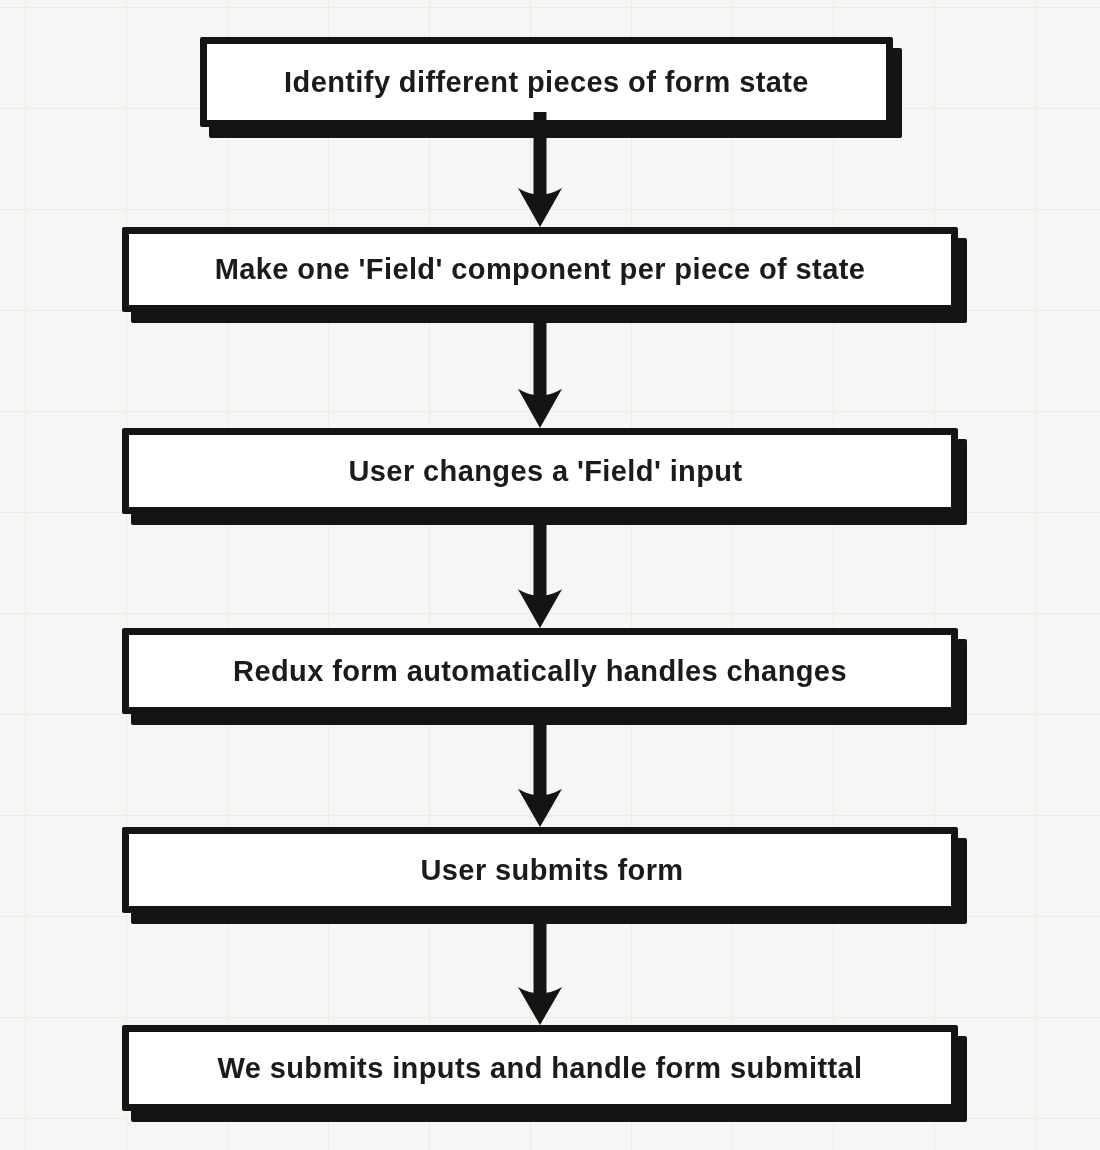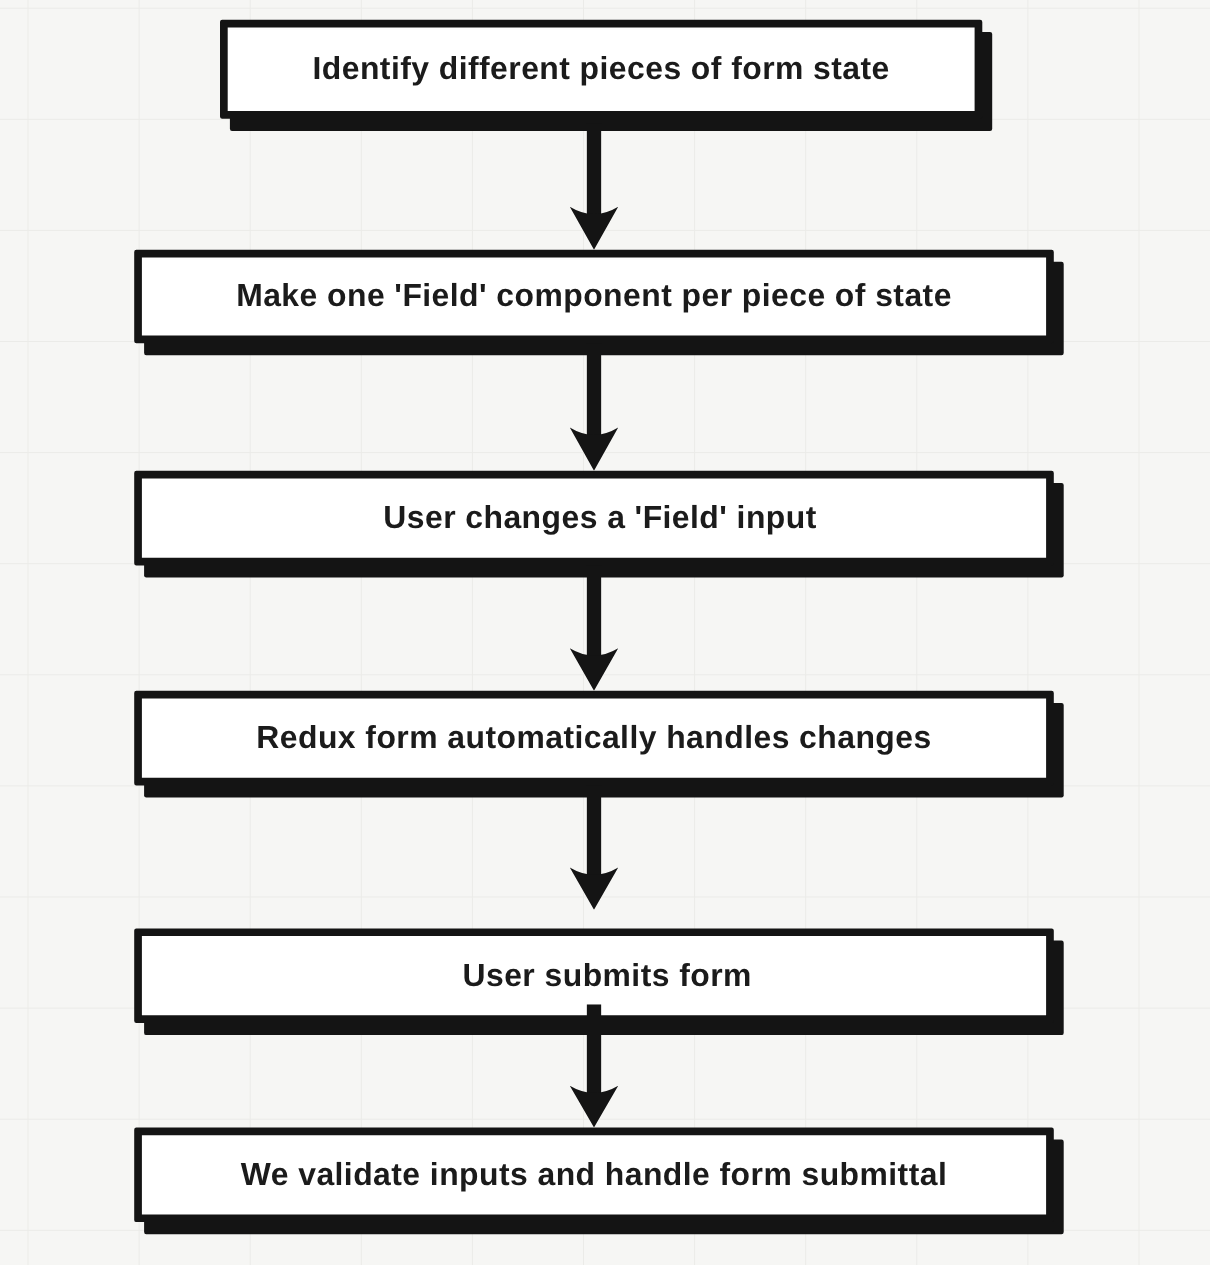--- a/index.html
+++ b/index.html
@@ -32,25 +32,25 @@
     align-items: center;
     justify-content: center;
     text-align: center;
     font-size: 29px;
     font-weight: bold;
     letter-spacing: 0.4px;
     color: #1b1b1b;
   }
 
   
-  .box-0 { left: 200px; top: 18px;   width: 693px; height: 90px; }
+  .box-0 { left: 200px; top: 37px;   width: 693px; height: 90px; }
   .box-1 { left: 122px; top: 227px;  width: 836px; height: 85px; text-align: right; }
   .box-2 { left: 122px; top: 428px;  width: 836px; height: 86px; padding-left: 11px; }
   .box-3 { left: 122px; top: 628px;  width: 836px; height: 86px; text-align: center; }
-  .box-4 { left: 122px; top: 844px;  width: 836px; height: 86px; padding-left: 24px; }
+  .box-4 { left: 122px; top: 827px;  width: 836px; height: 86px; padding-left: 24px; }
   .box-5 { left: 122px; top: 1025px; width: 836px; height: 86px; }
 
   .flow-arrow {
     position: absolute;
     left: 510px;
     width: 60px;
     display: block;
   }
   .arrow-0 { top: 112px; height: 115px; }
   .arrow-1 { top: 312px; height: 116px; }
@@ -102,16 +102,16 @@
   <div class="flow-box box-4">
     <span>User submits form</span>
   </div>
 
   <svg class="flow-arrow arrow-4" viewBox="0 0 60 112" preserveAspectRatio="none">
     <rect x="23.5" y="0" width="13" height="84" fill="#141414"></rect>
     <path d="M30,112 L8,74 Q30,87 52,74 Z" fill="#141414"></path>
   </svg>
 
   <div class="flow-box box-5">
-    <span>We validate inputs and handle form submittal</span>
+    <span>We submits inputs and handle form submittal</span>
   </div>
 
 </div>
 
 </body></html>

